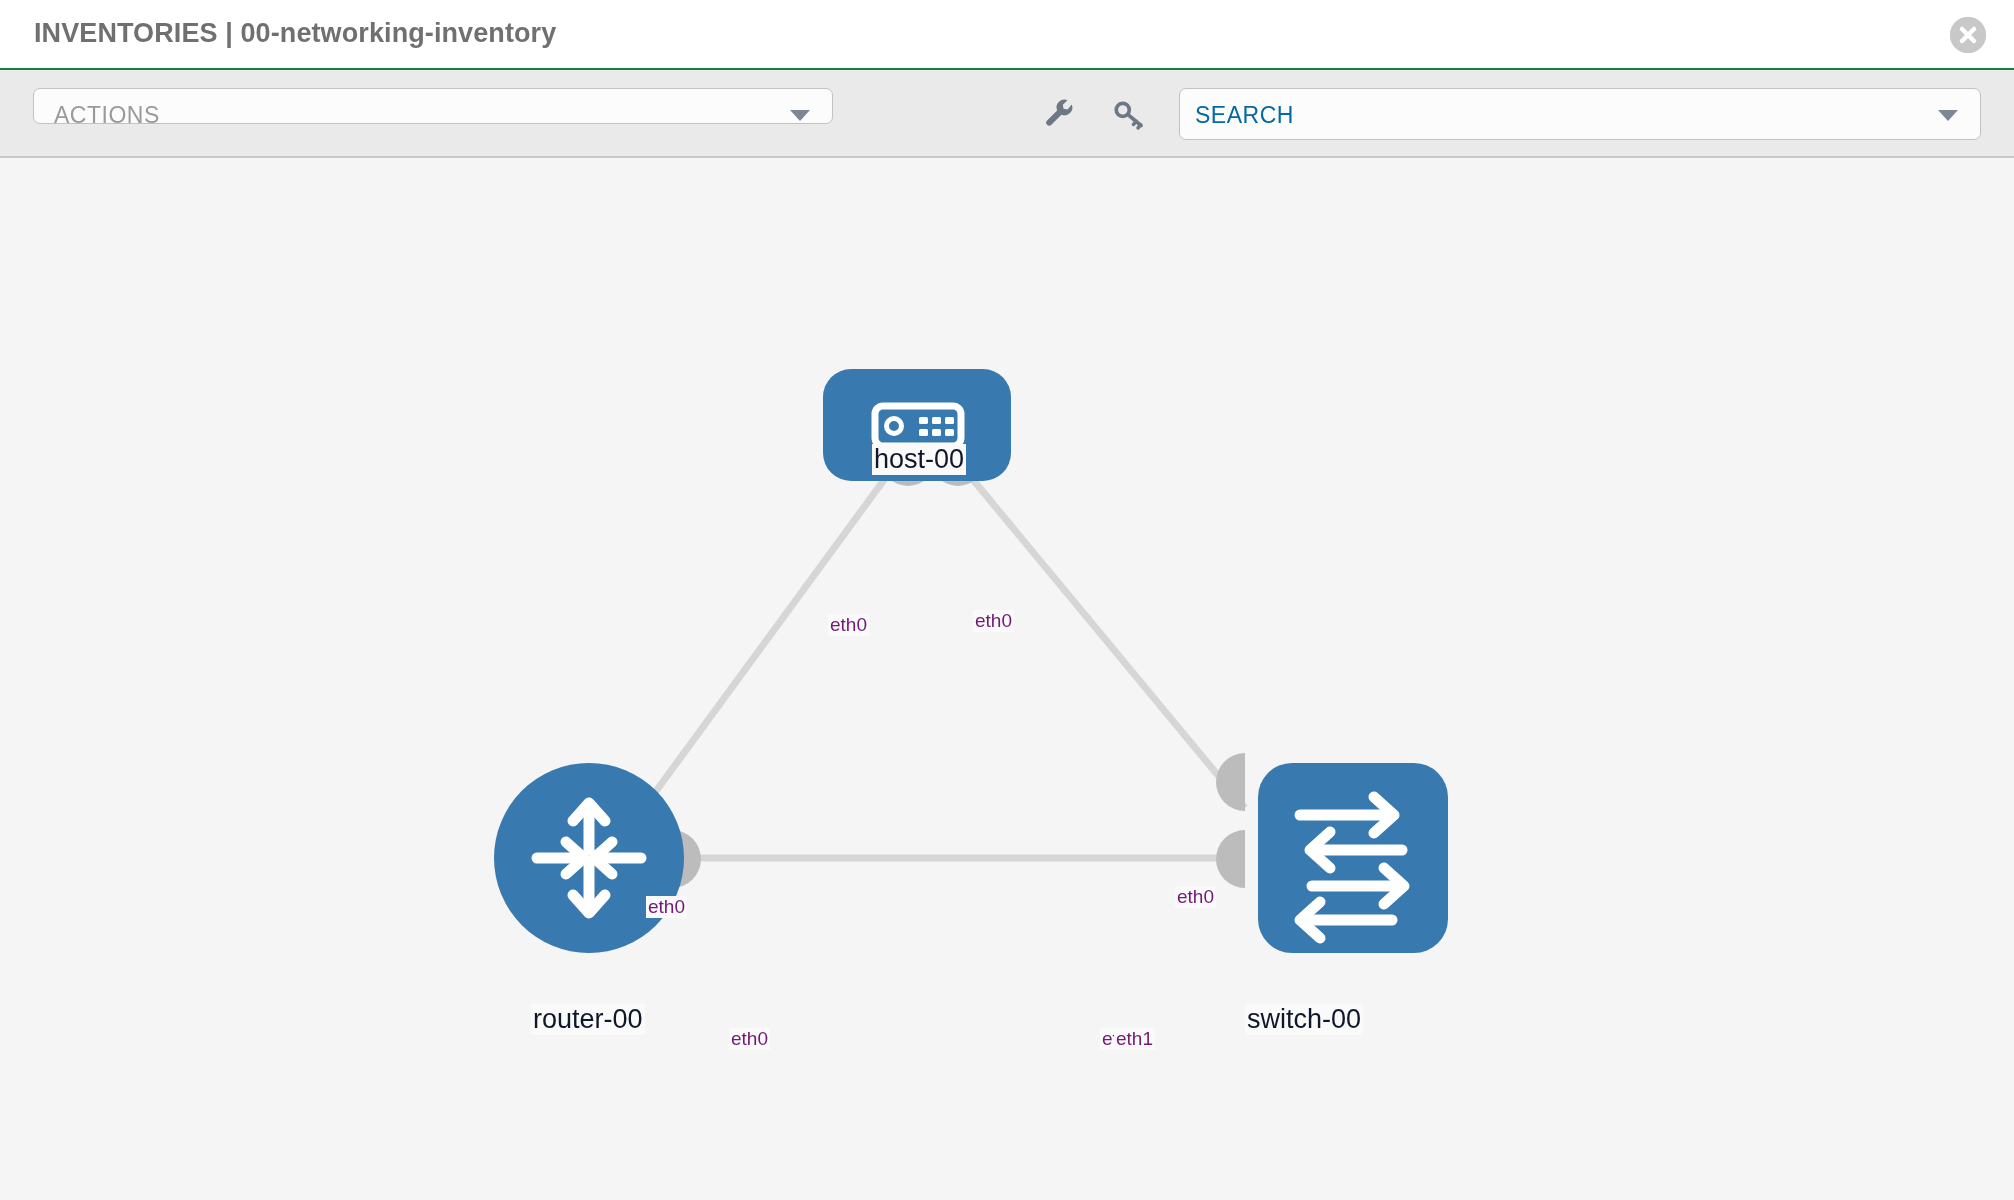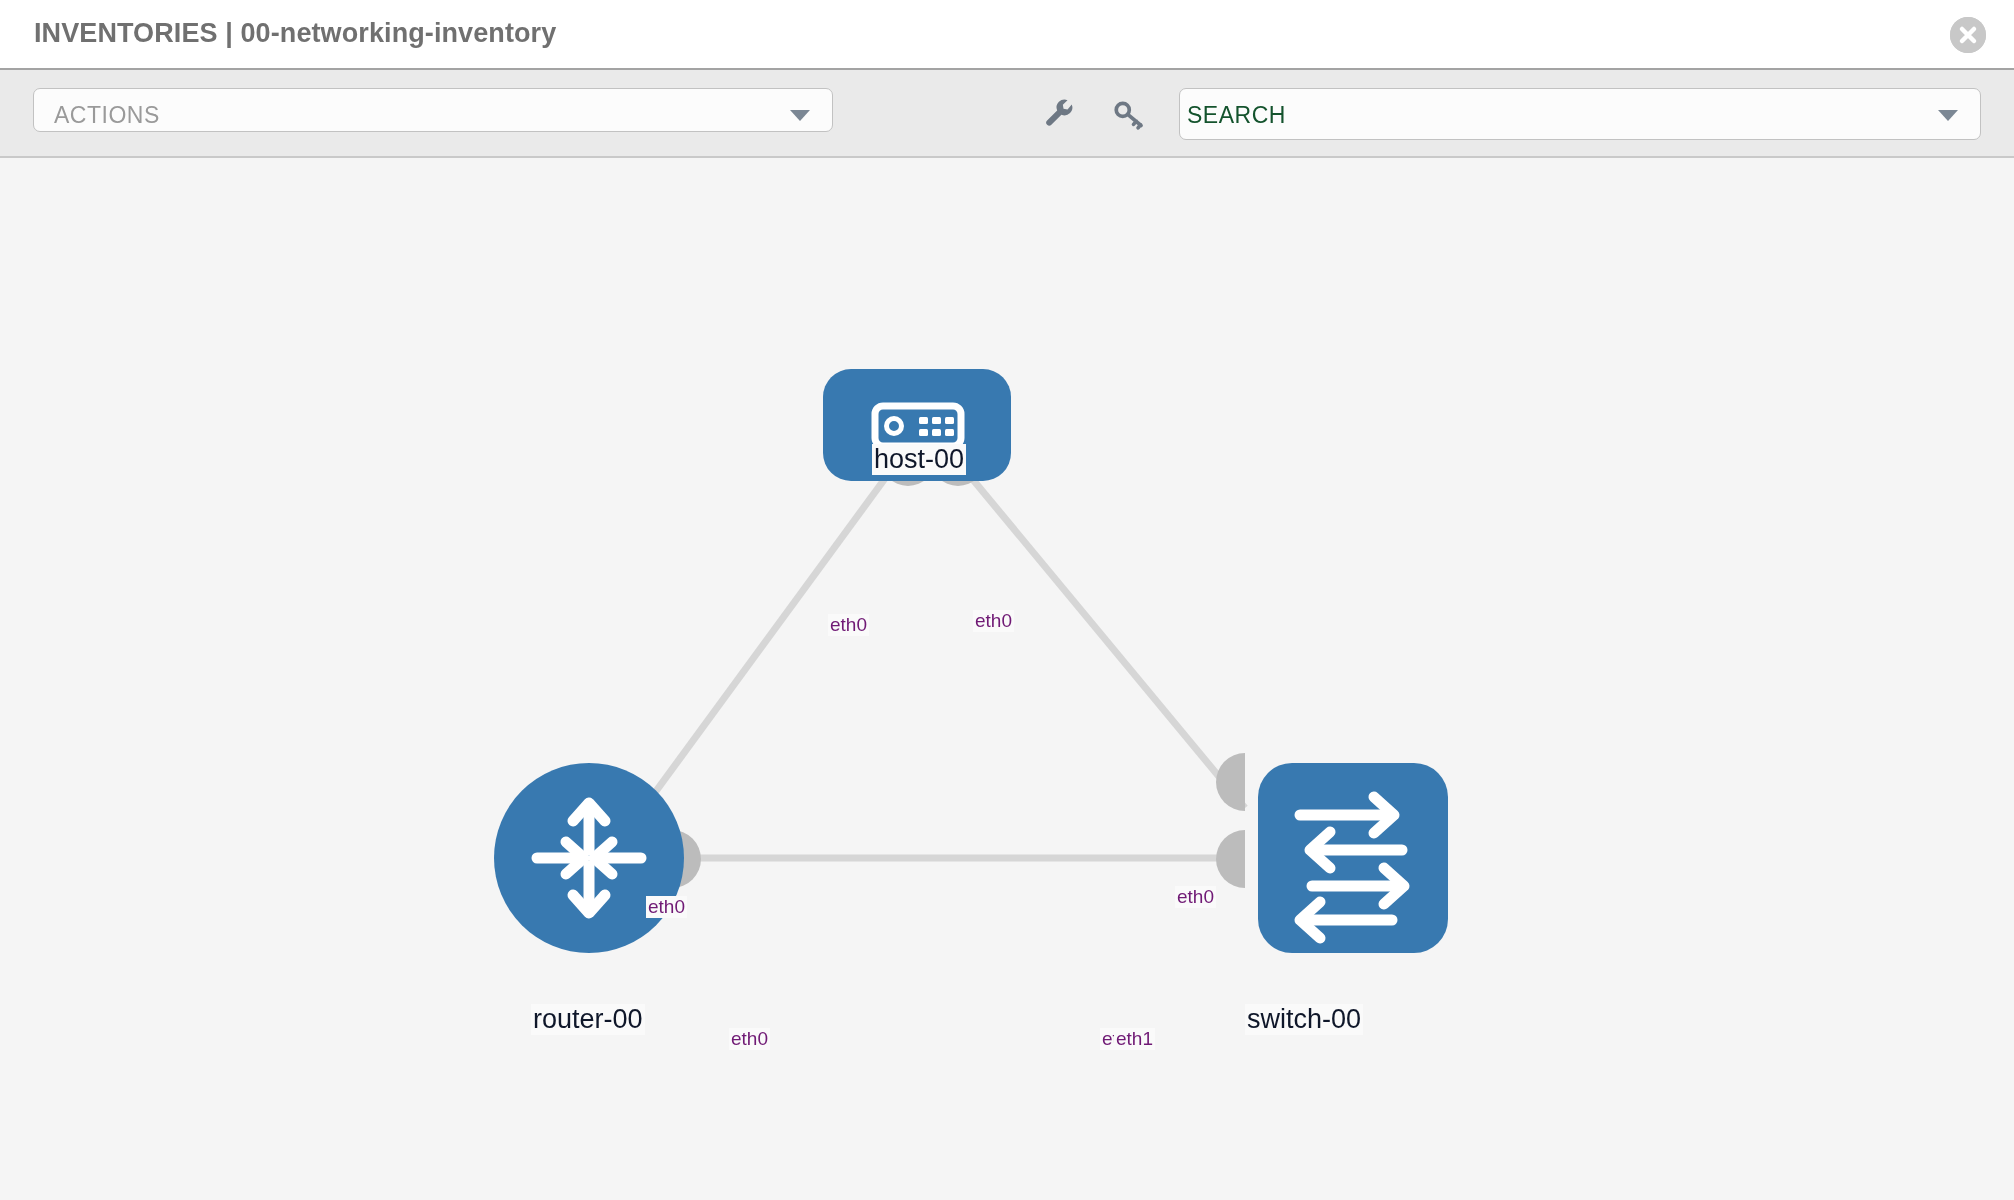--- a/index.html
+++ b/index.html
@@ -10,21 +10,21 @@
     background: #ffffff;
     overflow: hidden;
   }
   #app { position: relative; width: 2014px; height: 1200px; }
 
   
   .header {
     position: absolute; left: 0; top: 0;
     width: 2014px; height: 70px;
     background: #ffffff;
-    border-bottom: 2px solid #a3a3a3;
+    border-bottom: 2px solid #15803d;
   }
   .header-title {
     position: absolute; left: 34px; top: 18px;
     font-size: 27px; font-weight: bold;
     color: #707070; letter-spacing: 0.1px;
     white-space: nowrap;
   }
   .close-btn {
     position: absolute; right: 28px; top: 17px;
     width: 36px; height: 36px; border-radius: 50%;
@@ -34,21 +34,21 @@
 
   
   .toolbar {
     position: absolute; left: 0; top: 70px;
     width: 2014px; height: 88px;
     background: #eaeaea;
     border-bottom: 2px solid #c9c9c9;
   }
   .select-box {
     position: absolute; left: 33px; top: 18px;
-    width: 800px; height: 44px;
+    width: 800px; height: 36px;
     background: #fcfcfc;
     border: 1.5px solid #c2c2c2;
     border-radius: 7px;
     cursor: pointer;
   }
   .select-label {
     position: absolute; left: 20px; top: 13px;
     font-size: 23px; color: #9a9a9a; letter-spacing: 0.5px;
   }
   .caret {
@@ -69,22 +69,22 @@
 
   .search-box {
     position: absolute; left: 1179px; top: 18px;
     width: 802px; height: 52px;
     background: #fcfcfc;
     border: 1.5px solid #c2c2c2;
     border-radius: 7px;
     cursor: text;
   }
   .search-label {
-    position: absolute; left: 7px; top: 13px;
-    font-size: 23px; color: #14532d; letter-spacing: 0.5px;
+    position: absolute; left: 15px; top: 13px;
+    font-size: 23px; color: #0369a1; letter-spacing: 0.5px;
   }
 
   
   .canvas {
     position: absolute; left: 0; top: 158px;
     width: 2014px; height: 1042px;
     background: #f5f5f5;
     overflow: hidden;
   }
   .topology-svg { position: absolute; left: 0; top: 0; }

